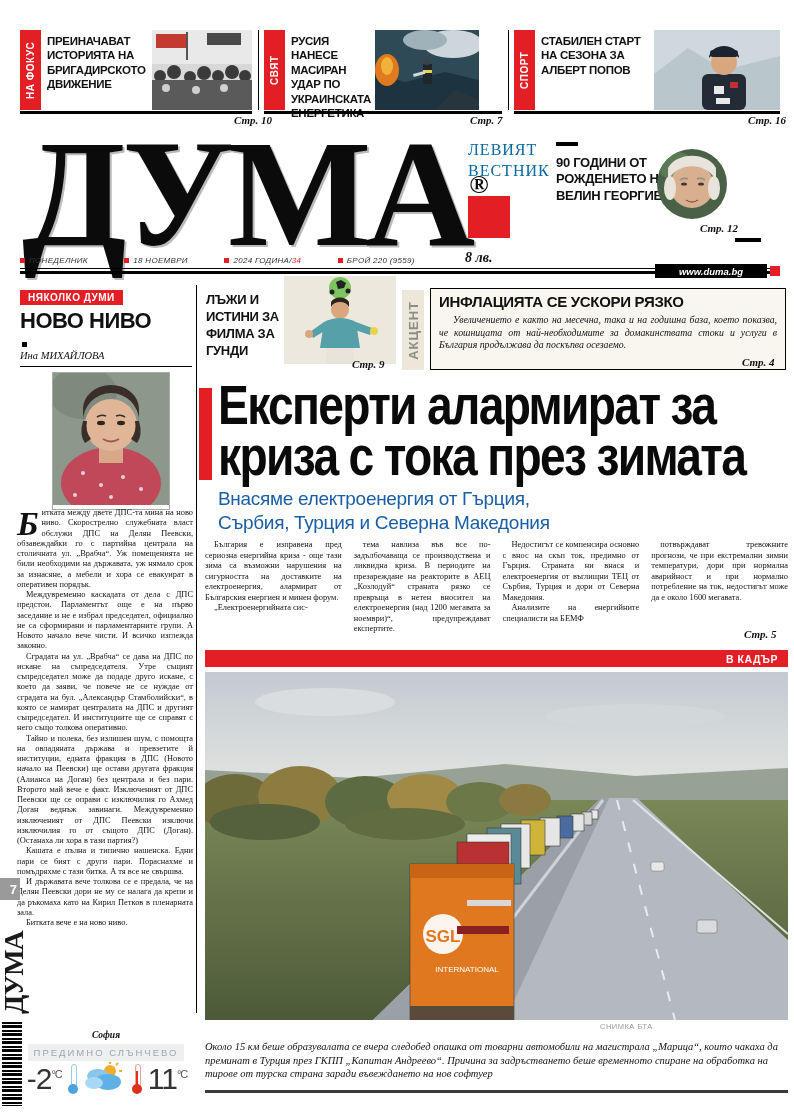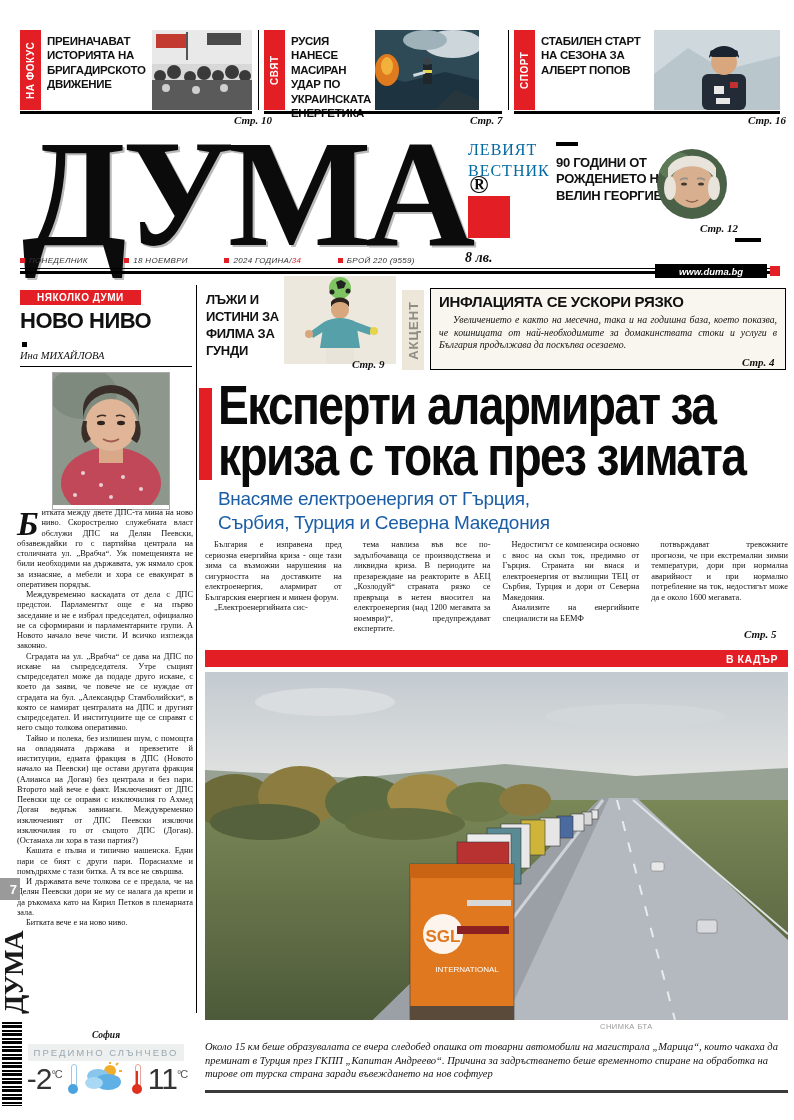--- a/index.html
+++ b/index.html
@@ -35,21 +35,21 @@
   .red-t{color:#e31e24;}
   #price{position:absolute;left:465px;top:250px;font-family:"Liberation Serif",serif;font-style:italic;font-weight:bold;font-size:14px;}
   #rule-thin{position:absolute;left:20px;top:268px;width:760px;height:1px;background:#000;}
   #rule-thick{position:absolute;left:20px;top:271px;width:760px;height:3px;background:#000;}
   #site-box{position:absolute;left:655px;top:264px;width:112px;height:14px;background:#000;color:#fff;
     font-style:italic;font-weight:bold;font-size:9.5px;display:flex;align-items:center;justify-content:center;}
   #site-sq{position:absolute;left:770px;top:266px;width:10px;height:10px;background:#e31e24;}
 
   
   #rubric{position:absolute;left:20px;top:290px;background:#e31e24;color:#fff;font-weight:bold;font-size:10px;
-    padding:2px 17px;letter-spacing:.5px;}
+    padding:2px 8px;letter-spacing:.5px;}
   #ed-title{position:absolute;left:20px;top:308px;font-weight:800;font-size:22px;letter-spacing:-.5px;}
   #ed-bullet{position:absolute;left:22px;top:342px;width:5px;height:5px;background:#000;}
   #ed-author{position:absolute;left:20px;top:350px;font-family:"Liberation Serif",serif;font-style:italic;font-size:10.5px;}
   #ed-rule{position:absolute;left:20px;top:366px;width:172px;height:1px;background:#000;}
   #author-photo{position:absolute;left:52px;top:372px;border:1px solid #aaa;}
   #ed-body{position:absolute;left:17px;top:508px;width:176px;font-family:"Liberation Serif",serif;
     font-size:8.4px;line-height:1.22;text-align:justify;}
   #ed-body p{margin:0;text-indent:9px;}
   #ed-body p.lead{text-indent:0;}
   .dropcap{float:left;font-family:"Liberation Serif",serif;font-size:34px;line-height:.8;font-weight:bold;

